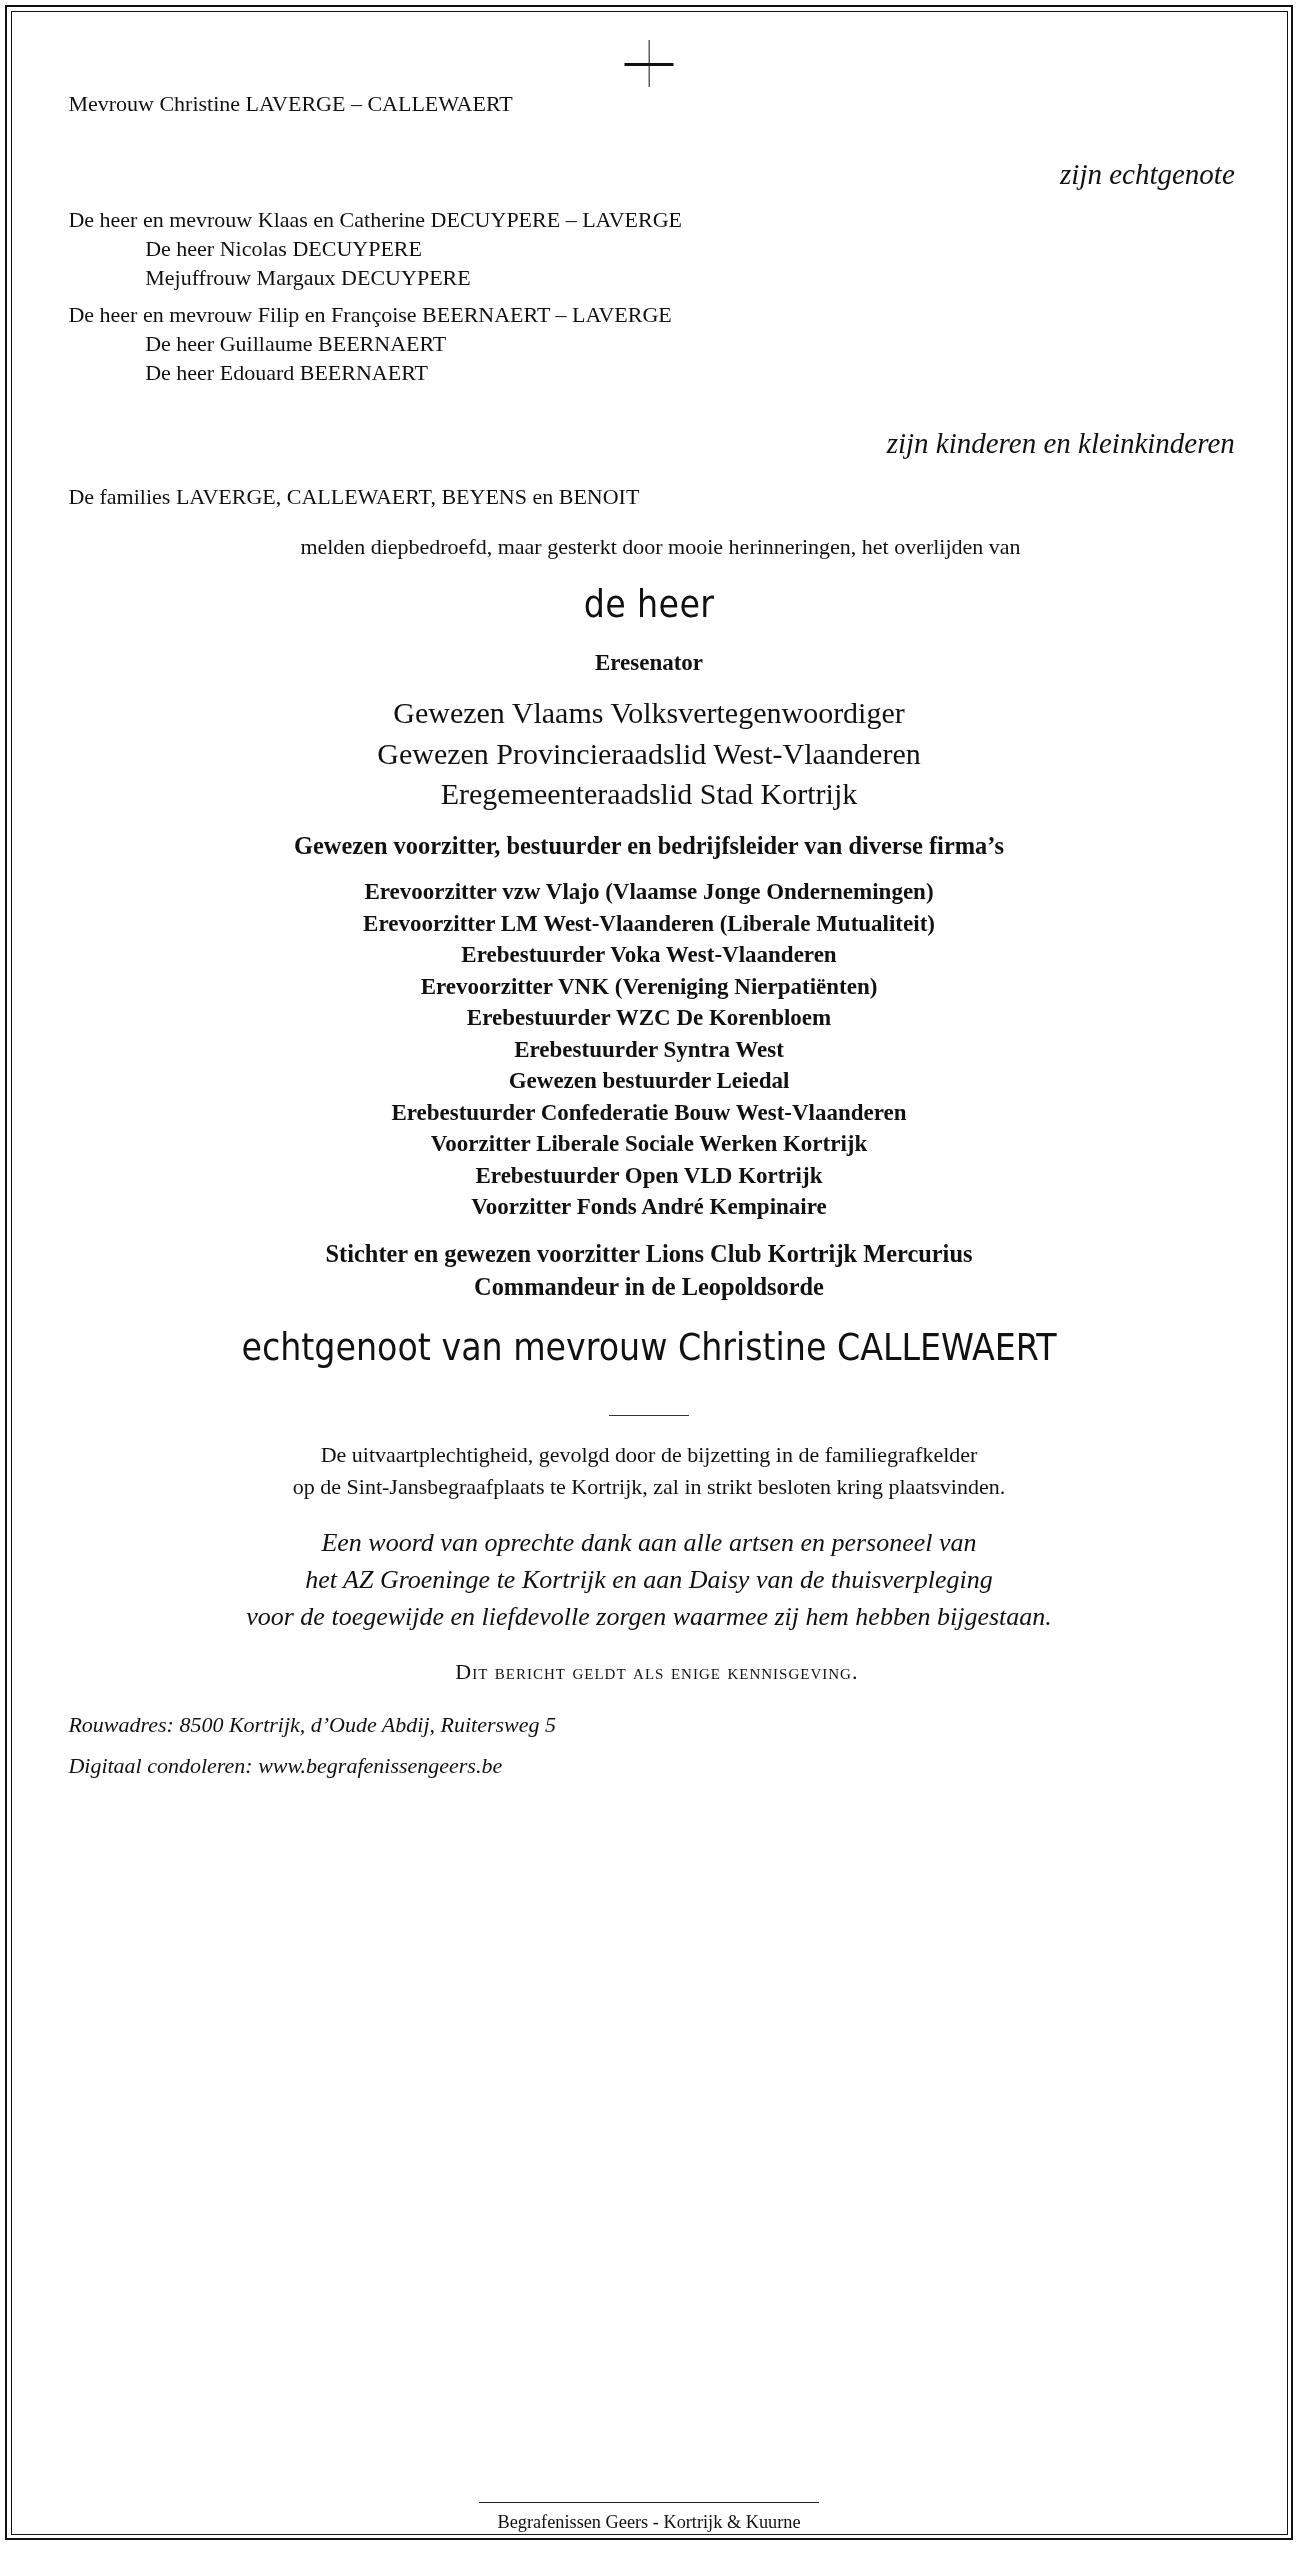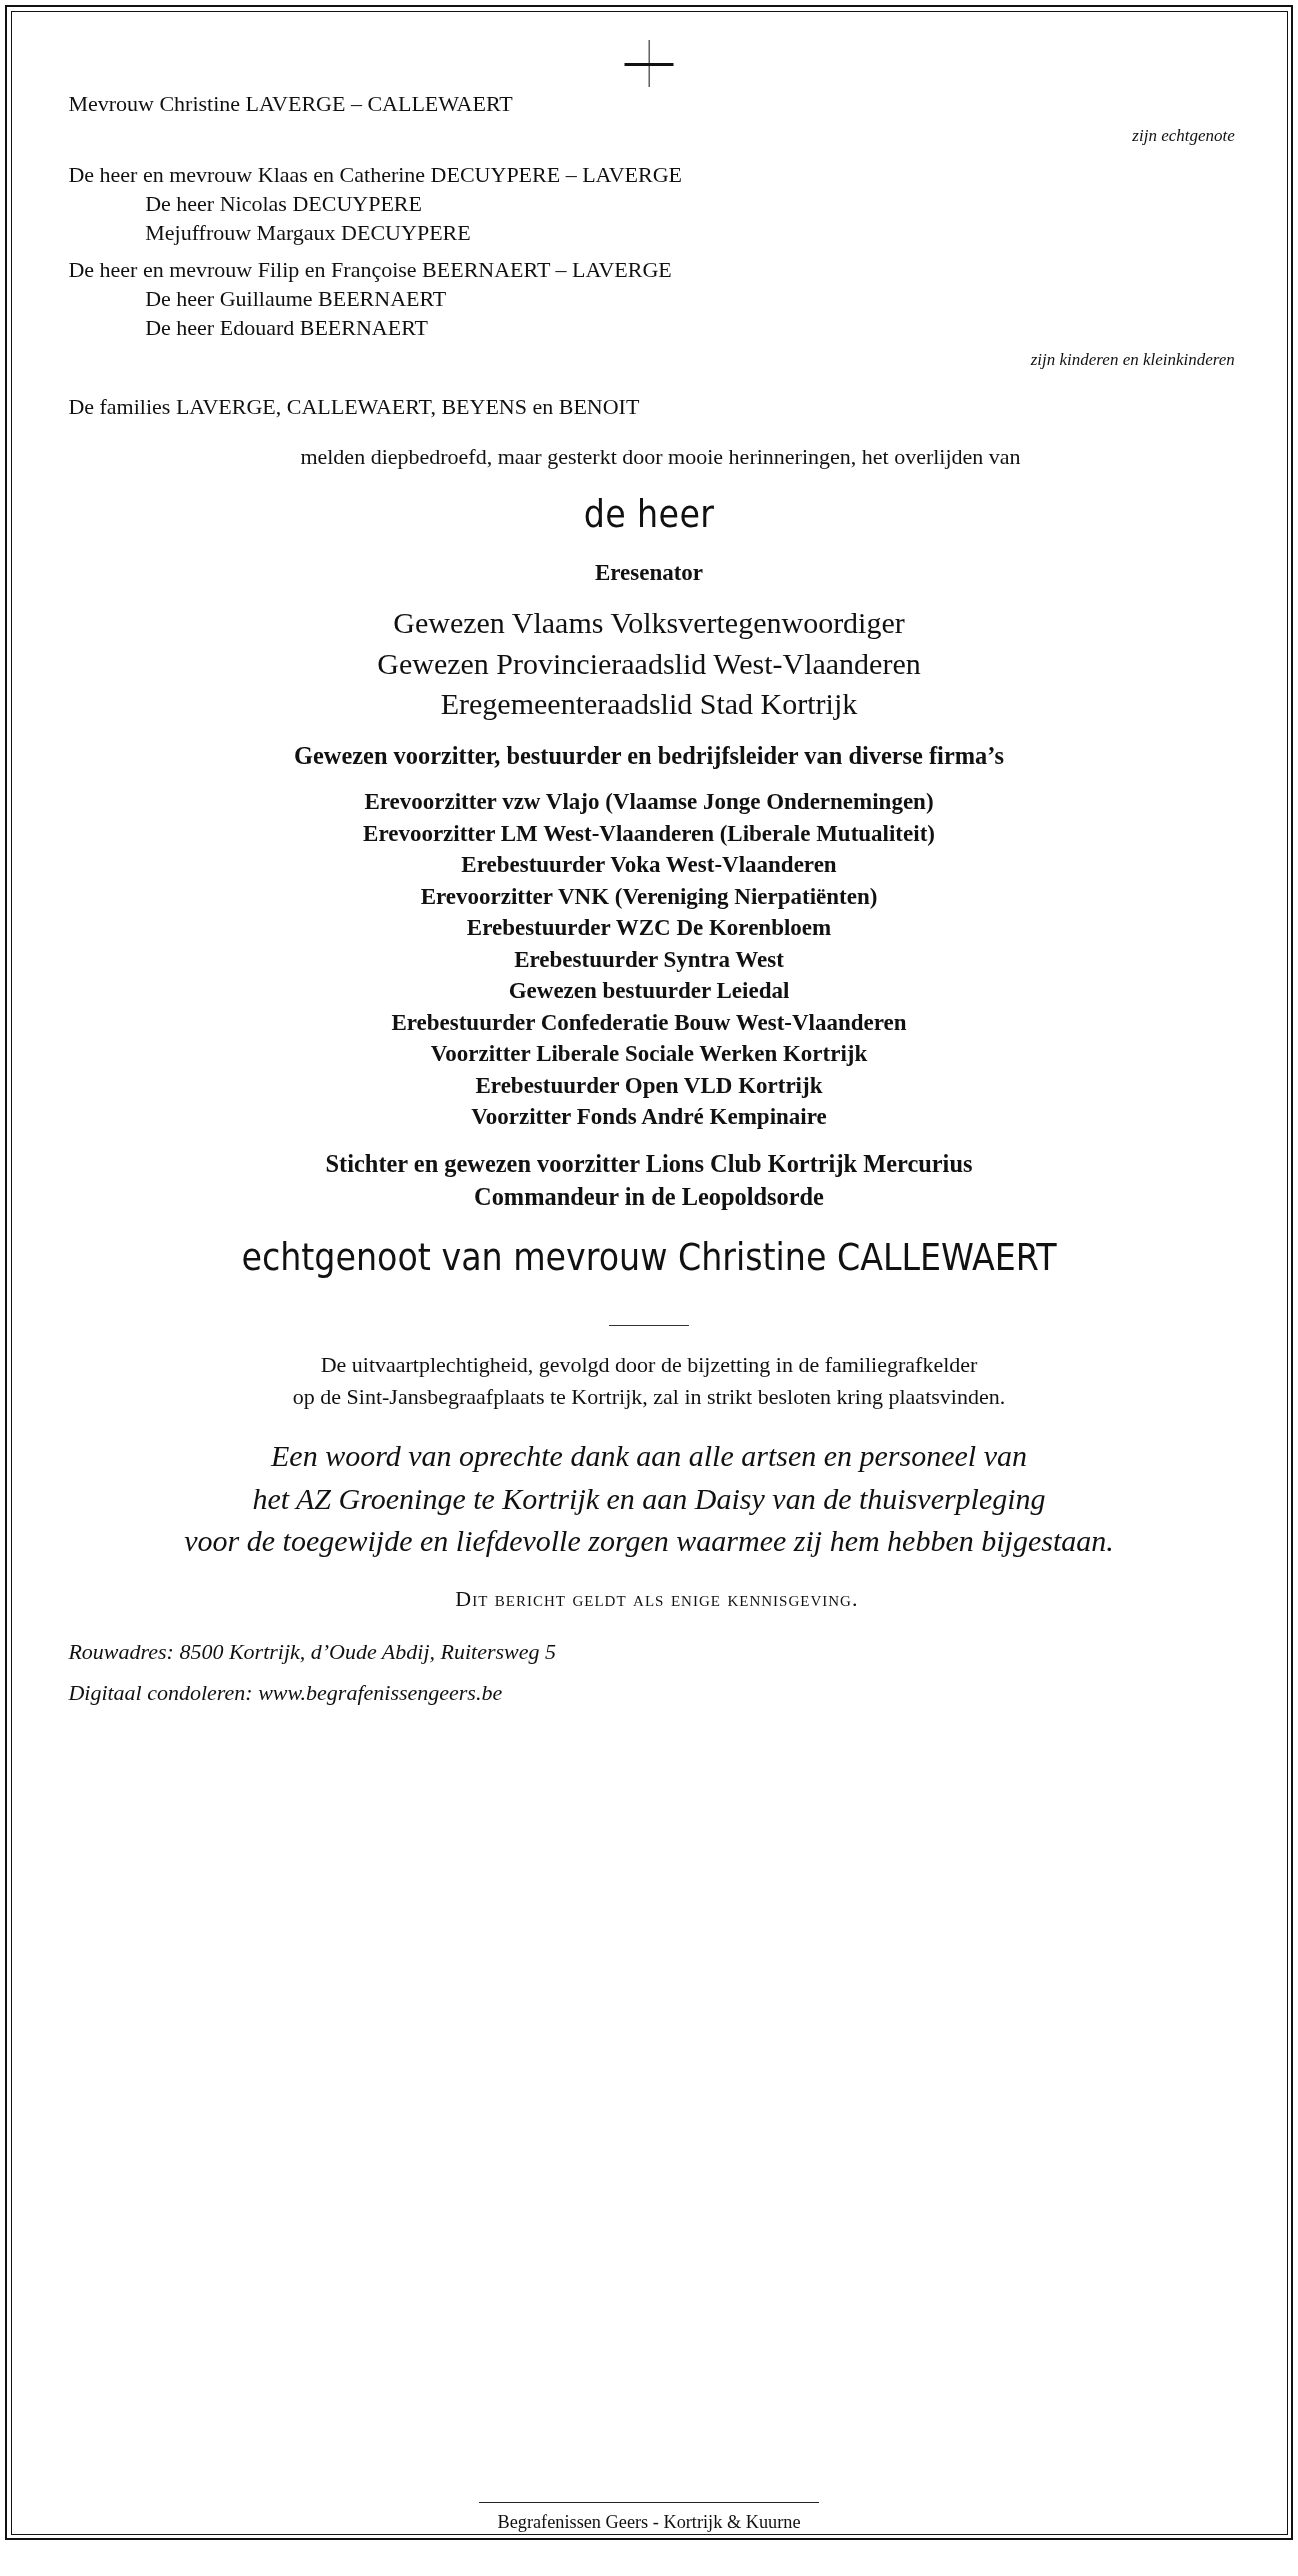--- a/index.html
+++ b/index.html
@@ -83,22 +83,23 @@
   }
   .left-block {
     padding-left: 12.2px;
   }
   .indent-1 {
     padding-left: 89px;
   }
   .right-italic {
     text-align: right;
     font-style: italic;
-    font-size: 17px;
+    font-size: 29px;
     padding-right: 7px;
+    margin-top: 32px;
   }
 
   .gap-xs { height: 7.9px; }
   .gap-s  { height: 14px; }
   .gap-m  { height: 23px; }
 
   
   .announce {
     text-align: center;
     font-size: 22px;
@@ -171,21 +172,21 @@
 
   .ceremony {
     text-align: center;
     font-size: 22px;
     line-height: 1.42;
   }
 
   .thanks {
     text-align: center;
     font-style: italic;
-    font-size: 30px;
+    font-size: 26px;
     line-height: 1.42;
   }
 
   .notice {
     text-align: center;
     font-size: 22px;
     font-variant: small-caps;
     letter-spacing: 1px;
     padding-left: 15.7px;
   }

